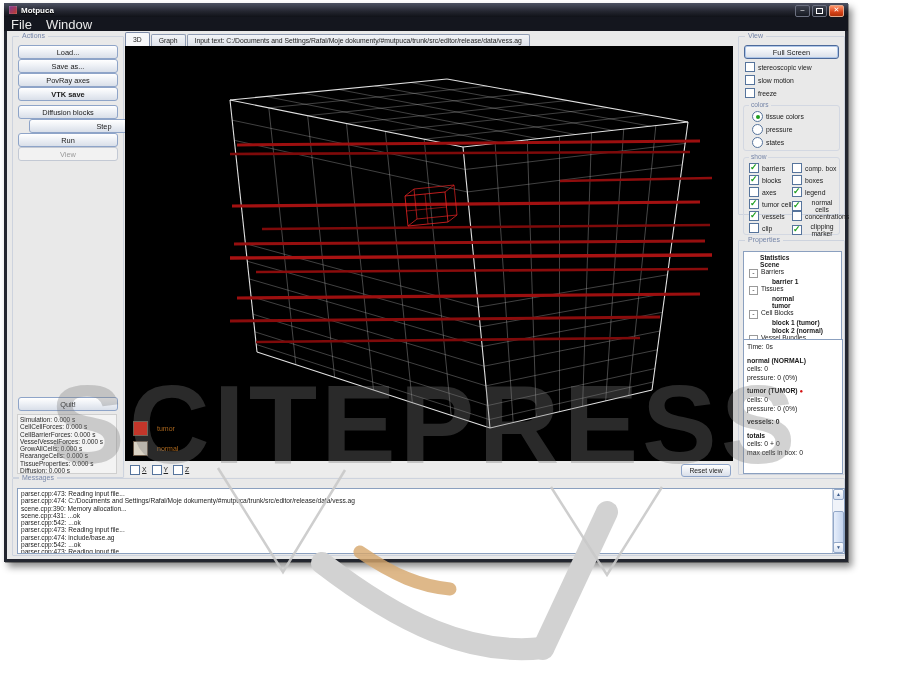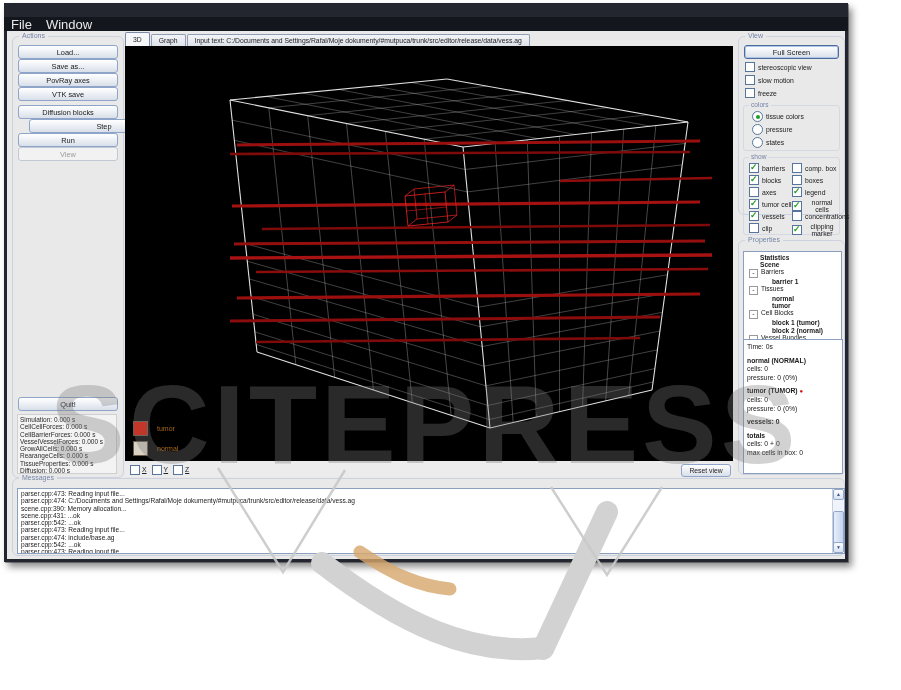--- a/index.html
+++ b/index.html
@@ -16,21 +16,21 @@
   .winbtns{position:absolute;right:4px;top:2px;display:flex;gap:2px;}
   .wbtn{width:13px;height:10px;border:1px solid #6b7080;border-radius:2px;
         background:linear-gradient(#3c414f,#171a22);color:#fff;font-size:7px;line-height:8px;
         text-align:center;}
   .wbtn.close{background:linear-gradient(#ff9468,#d8441a 60%,#b03008);border-color:#e2a98e;}
   #menubar{position:absolute;left:0;top:14px;width:844px;height:14px;background:#14161e;
            display:flex;align-items:center;color:#e8e8e8;font-size:13px;}
   .menuitem{padding:0 7px;}
   #client{position:absolute;left:3px;top:28px;width:838px;height:528px;background:#e9e9e9;}
   
-  .grp{position:absolute;border:1px solid #cdd3de;border-radius:6px;}
+  .grp{position:absolute;border:1px solid #cdd3de;border-radius:1px;}
   .grp>.lbl{position:absolute;top:-5px;left:6px;background:#e9e9e9;padding:0 3px;
             color:#7585a8;font-size:7px;}
   .subgrp{position:absolute;border:1px solid #d3d8e2;border-radius:3px;}
   .subgrp>.lbl{position:absolute;top:-5px;left:5px;background:#e9e9e9;padding:0 2px;
                color:#7585a8;font-size:6.6px;}
   
   .xpbtn{position:absolute;display:flex;align-items:center;justify-content:center;
          background:linear-gradient(#ffffff,#eef1f6 45%,#d9dfe9);border:1px solid #8ea4c8;
          border-radius:3px;font-size:7.4px;color:#1a1a1a;}
   .xpbtn.default{border-color:#4d6a9a;box-shadow:inset 0 0 0 1px #aec6e8;}
@@ -91,33 +91,44 @@
   #wm-line{left:2px;top:484px;width:900px;font-size:27px;font-weight:bold;letter-spacing:6.5px;
            color:rgba(130,130,130,0.18);-webkit-text-stroke:1.2px rgba(120,120,120,0.55);
            white-space:nowrap;}
 </style>
 </head>
 <body>
 
 <div id="page">
 
   <div id="win">
+    <div id="titlebar">
+      <div id="appicon"></div>
+      <div id="title">Motpuca</div>
+      <div class="winbtns">
+        <div class="wbtn">–</div>
+        <div class="wbtn">
+            <div style="width:5px;height:4px;border:1px solid #fff;margin:2px auto 0;"></div>
+          </div>
+        <div class="wbtn close">✕</div>
+      </div>
+    </div>
     <div id="menubar">
       <div class="menuitem">File</div>
       <div class="menuitem">Window</div>
     </div>
 
     <div id="client">
 
       <div class="grp" style="left:5px;top:5px;width:110px;height:440px;">
         <div class="lbl">Actions</div>
         <div class="xpbtn" style="left:5px;top:8px;width:98px;height:12px;">Load...</div>
         <div class="xpbtn" style="left:5px;top:22px;width:98px;height:12px;">Save as...</div>
         <div class="xpbtn" style="left:5px;top:36px;width:98px;height:12px;">PovRay axes</div>
-        <div class="xpbtn" style="left:5px;top:50px;width:98px;height:12px;">VTK save</div>
+        <div class="xpbtn" style="left:5px;top:50px;width:98px;height:12px;font-weight:bold;">VTK save</div>
         <div class="xpbtn" style="left:5px;top:68px;width:98px;height:12px;">Diffusion blocks</div>
         <div class="xpbtn" style="left:16px;top:82px;width:98px;height:12px;padding-left:25px;">Step</div>
         <div class="xpbtn" style="left:5px;top:96px;width:98px;height:12px;">Run</div>
         <div class="xpbtn disabled" style="left:5px;top:110px;width:98px;height:12px;">View</div>
 
         <div class="xpbtn" style="left:5px;top:360px;width:98px;height:12px;">Quit!</div>
         <div style="position:absolute;left:4px;top:377px;width:100px;height:60px;background:#f3f3f3;border:1px solid #cfcfcf;padding:1px 0 0 2px;box-sizing:border-box;">
           <div class="statline">Simulation: 0.000 s</div>
           <div class="statline">CellCellForces: 0.000 s</div>
           <div class="statline">CellBarrierForces: 0.000 s</div>

